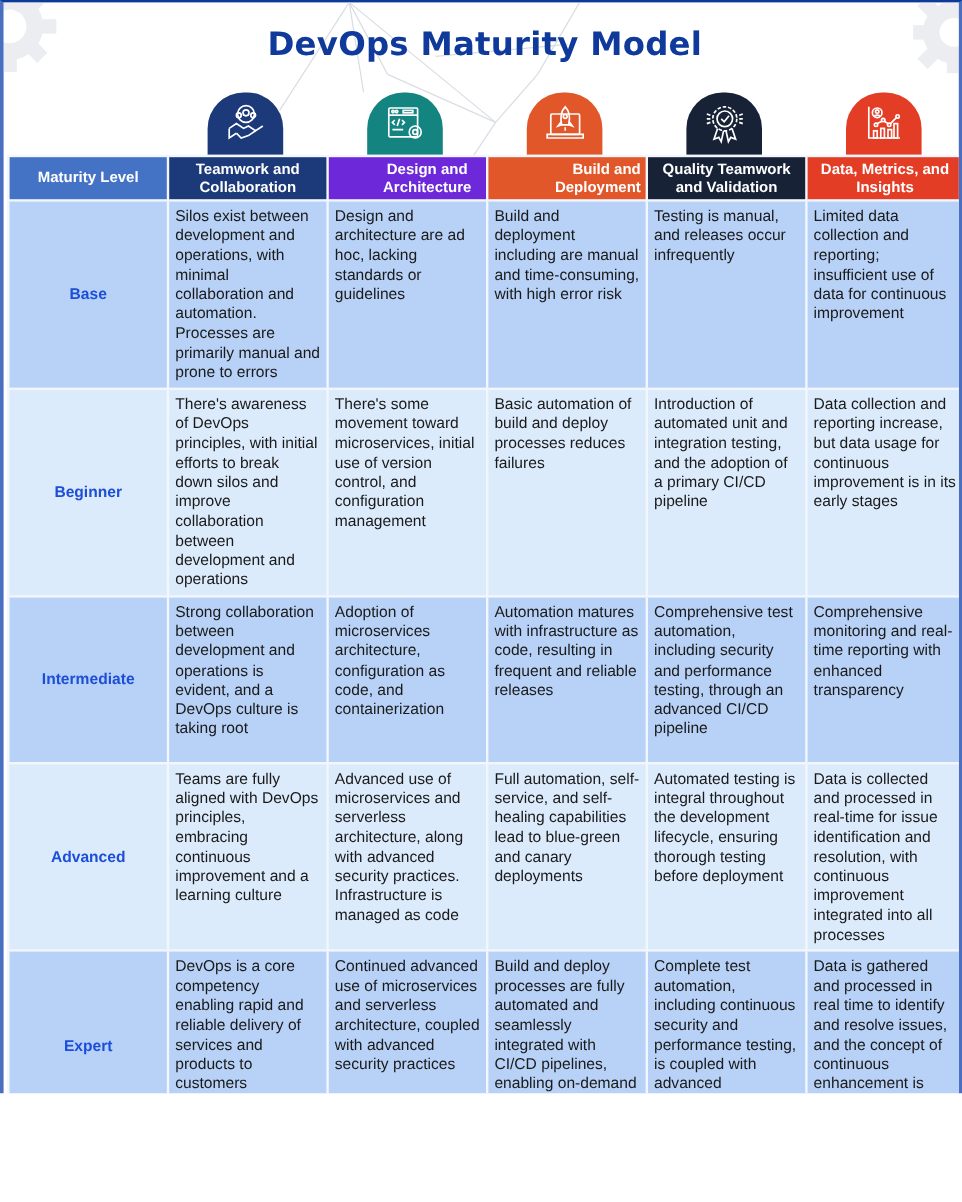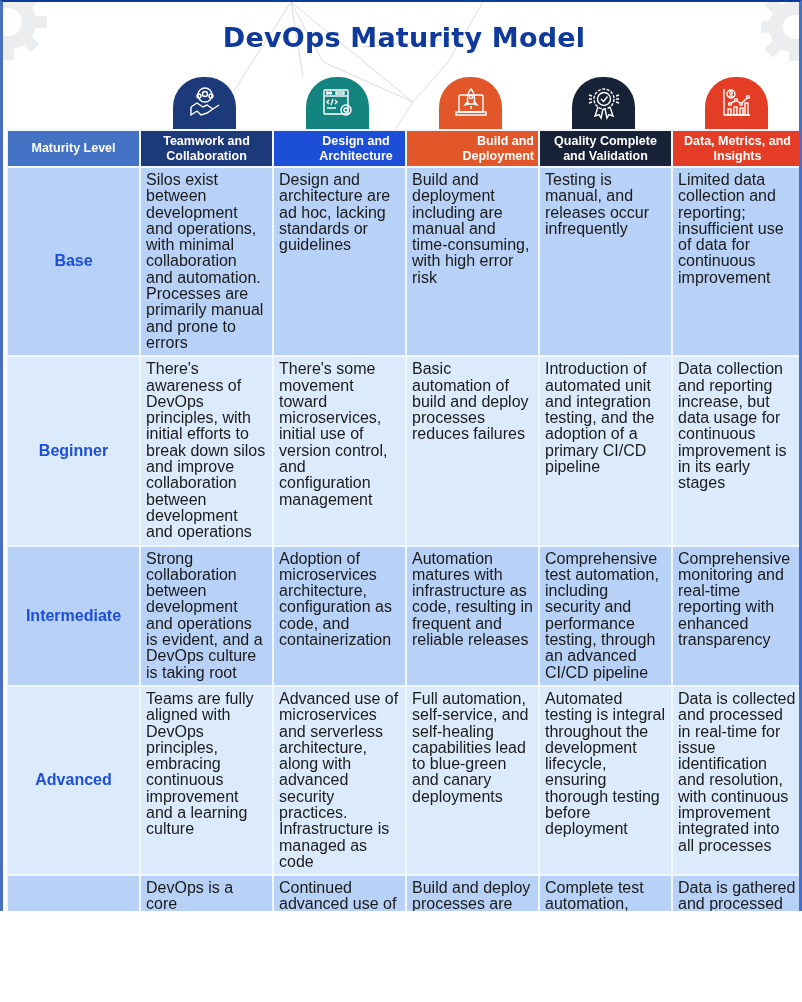--- a/index.html
+++ b/index.html
@@ -40,21 +40,21 @@
     table.grid {
       position: absolute; left: 3px; top: 127px; width: 796px;
       border-collapse: collapse; table-layout: fixed;
     }
     table.grid th, table.grid td { border: 2px solid #f2f6fd; }
     table.grid th {
       height: 37px; color: #ffffff; font-size: 12.5px; font-weight: bold; line-height: 15px;
       text-align: center; vertical-align: middle; padding: 1px 4px;
     }
     table.grid td {
-      font-size: 16px; line-height: 16.3px; color: #1a1a1a; vertical-align: top;
+      font-size: 13px; line-height: 16.3px; color: #1a1a1a; vertical-align: top;
       padding: 4px 5px 4px 5px;
     }
     table.grid td.level {
       font-weight: bold; text-align: center; vertical-align: middle; color: #1d4ed8;
     }
     tr.row-a td { background: #b7d1f7; }
     tr.row-b td { background: #dcebfc; }
 
     .footer {
       position: absolute; left: 3px; top: 945px; width: 796px; height: 52px;
@@ -176,23 +176,23 @@
         <col style="width:133px">
         <col style="width:133px">
         <col style="width:133px">
         <col style="width:133px">
         <col style="width:131px">
     </colgroup>
     <thead>
       <tr>
         <th style="background:#4472c4;">Maturity Level</th>
         <th style="background:#1c3a7a;">Teamwork and Collaboration</th>
-        <th style="background:#1d4ed8;padding-left:37px;">Design and Architecture</th>
+        <th style="background:#6d28d9;padding-left:37px;">Design and Architecture</th>
         <th style="background:#e2572a;text-align:right;">Build and Deployment</th>
-        <th style="background:#172236;">Quality Complete and Validation</th>
+        <th style="background:#172236;">Quality Teamwork and Validation</th>
         <th style="background:#e43d25;">Data, Metrics, and Insights</th>
       </tr>
     </thead>
     <tbody>
       <tr class="row-a" style="height:155px;">
         <td class="level">Base</td>
         <td>Silos exist between development and operations, with minimal collaboration and automation. Processes are primarily manual and prone to errors</td>
         <td>Design and architecture are ad hoc, lacking standards or guidelines</td>
         <td>Build and deployment including are manual and time-consuming, with high error risk</td>
         <td>Testing is manual, and releases occur infrequently</td>

